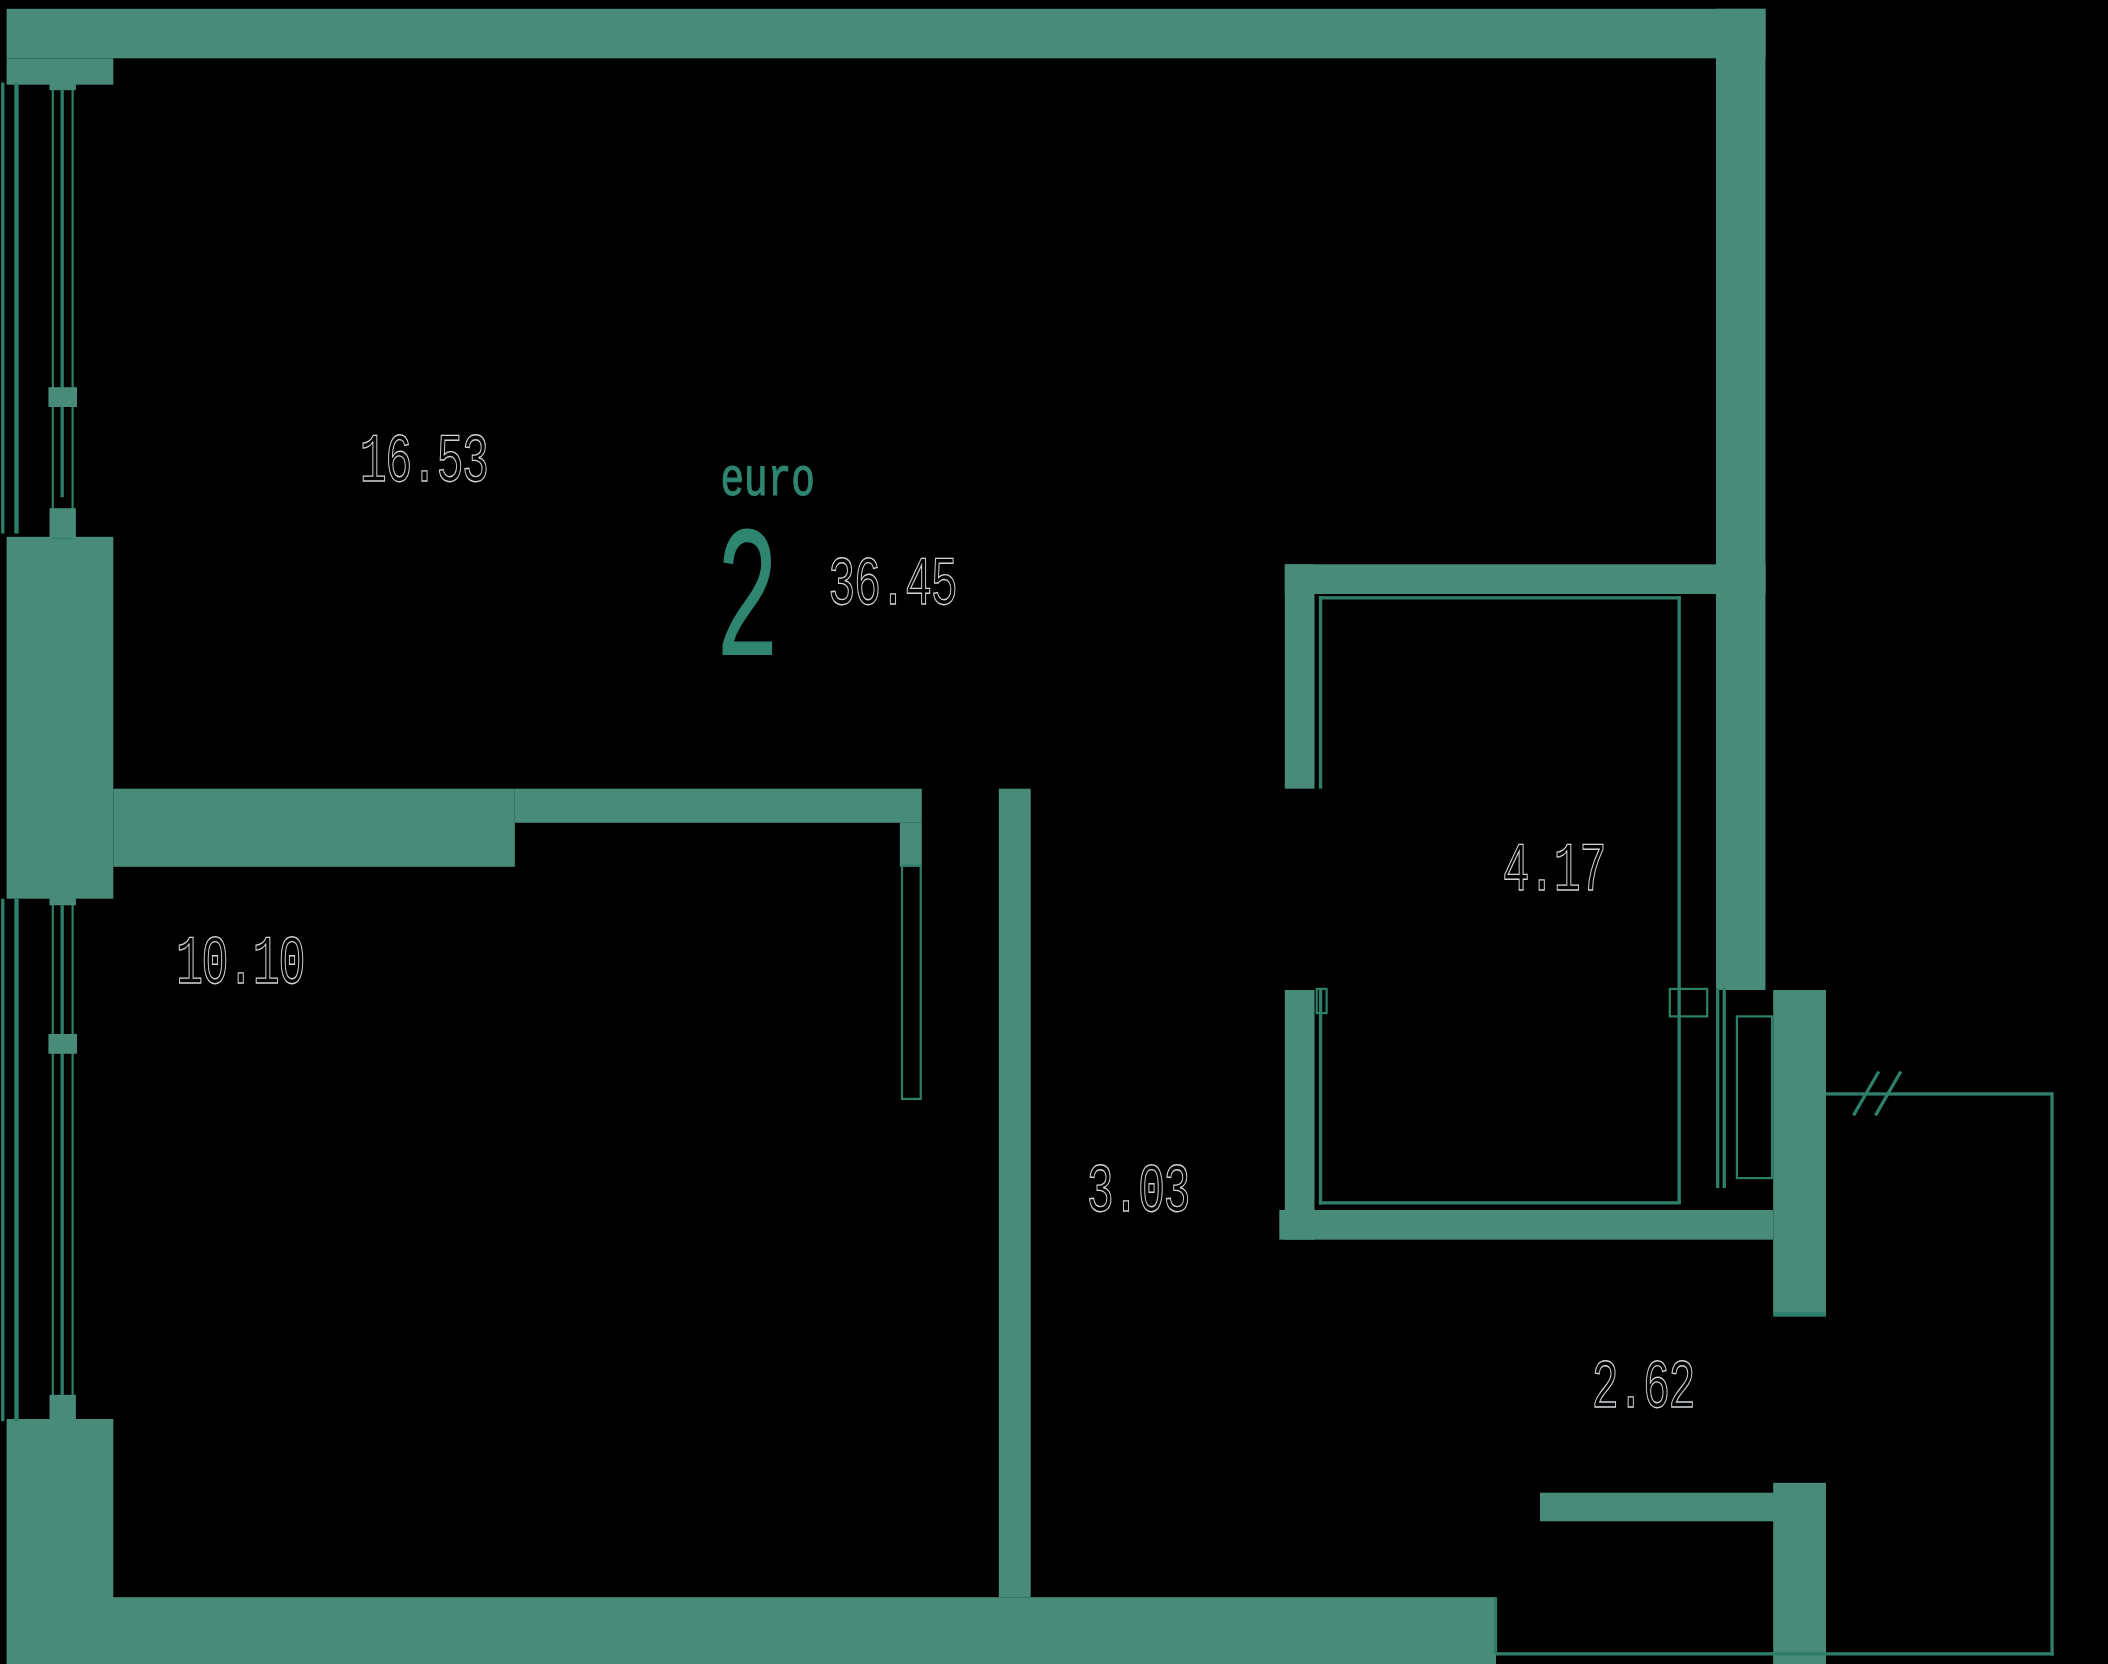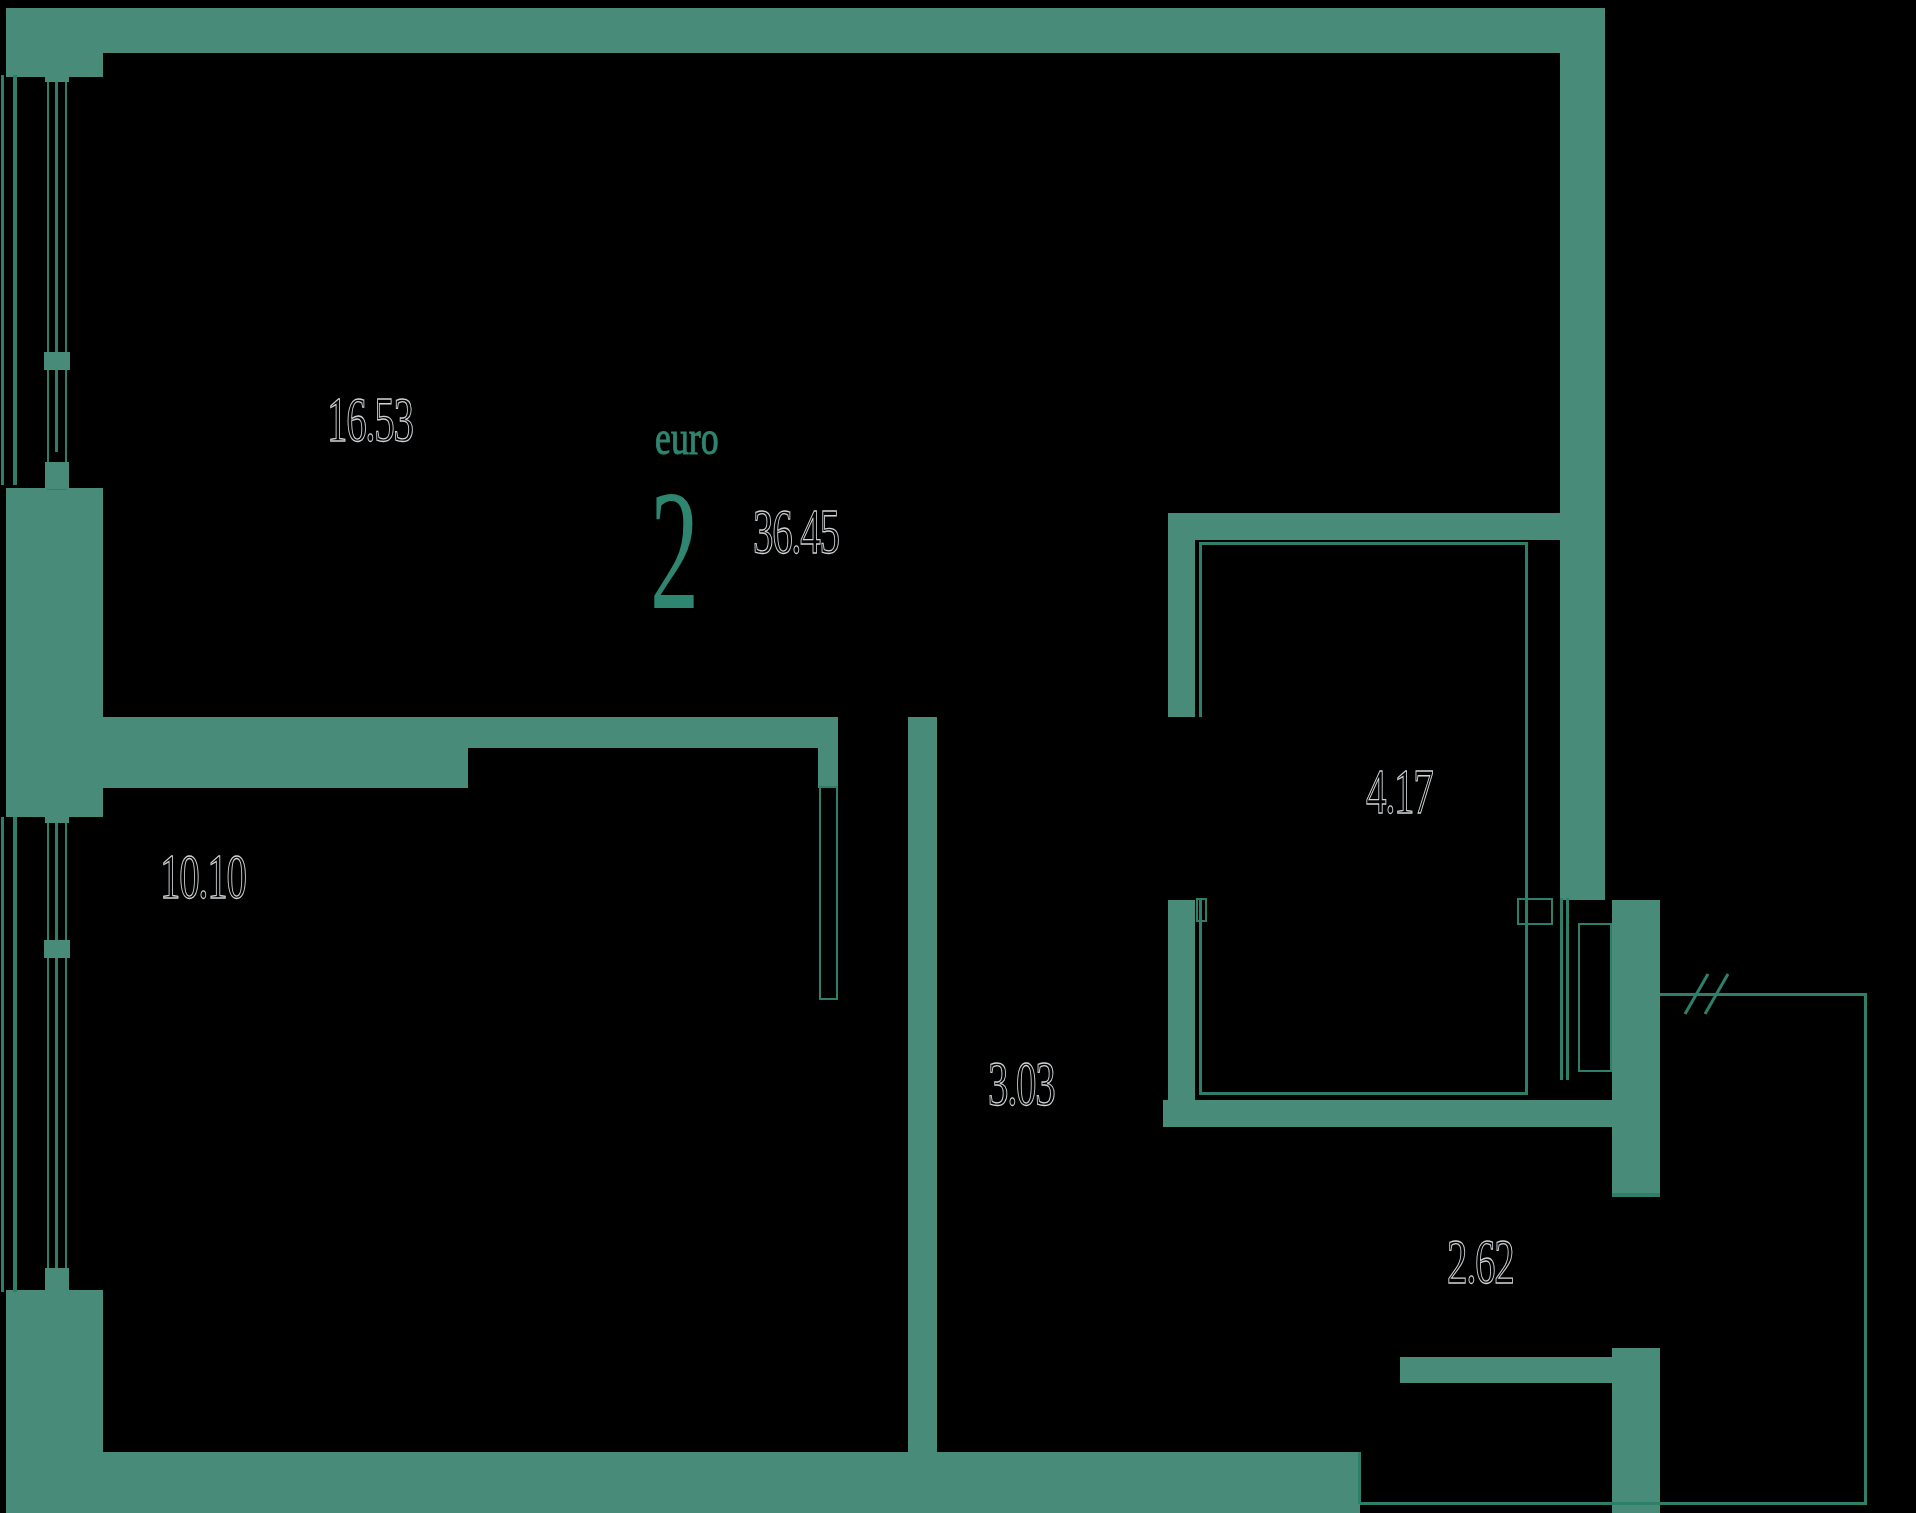--- a/index.html
+++ b/index.html
@@ -7,21 +7,21 @@
     --thin-line:#2e7f6a;
     --accent-text:#2e8570;
     --dimension-fill:#000000;
     --dimension-outline:#cfd3d6;
     --background:#000000;
   }
   html,body{margin:0;padding:0;background:var(--background);}
   #plan{
     position:relative;width:1916px;height:1513px;overflow:hidden;
     background:var(--background);
-    font-family:Liberation Serif, serif;
+    font-family:Liberation Mono, monospace;
   }
   .wall{position:absolute;background:var(--wall);}
   .tline{position:absolute;background:var(--thin-line);}
   .frame{position:absolute;border:2px solid var(--thin-line);background:transparent;}
   .dim{
     position:absolute;line-height:1;white-space:nowrap;
     font-size:63px;letter-spacing:-2px;
     color:var(--dimension-fill);
     -webkit-text-stroke:1.3px var(--dimension-outline);
     transform:scaleX(.65);transform-origin:left top;

